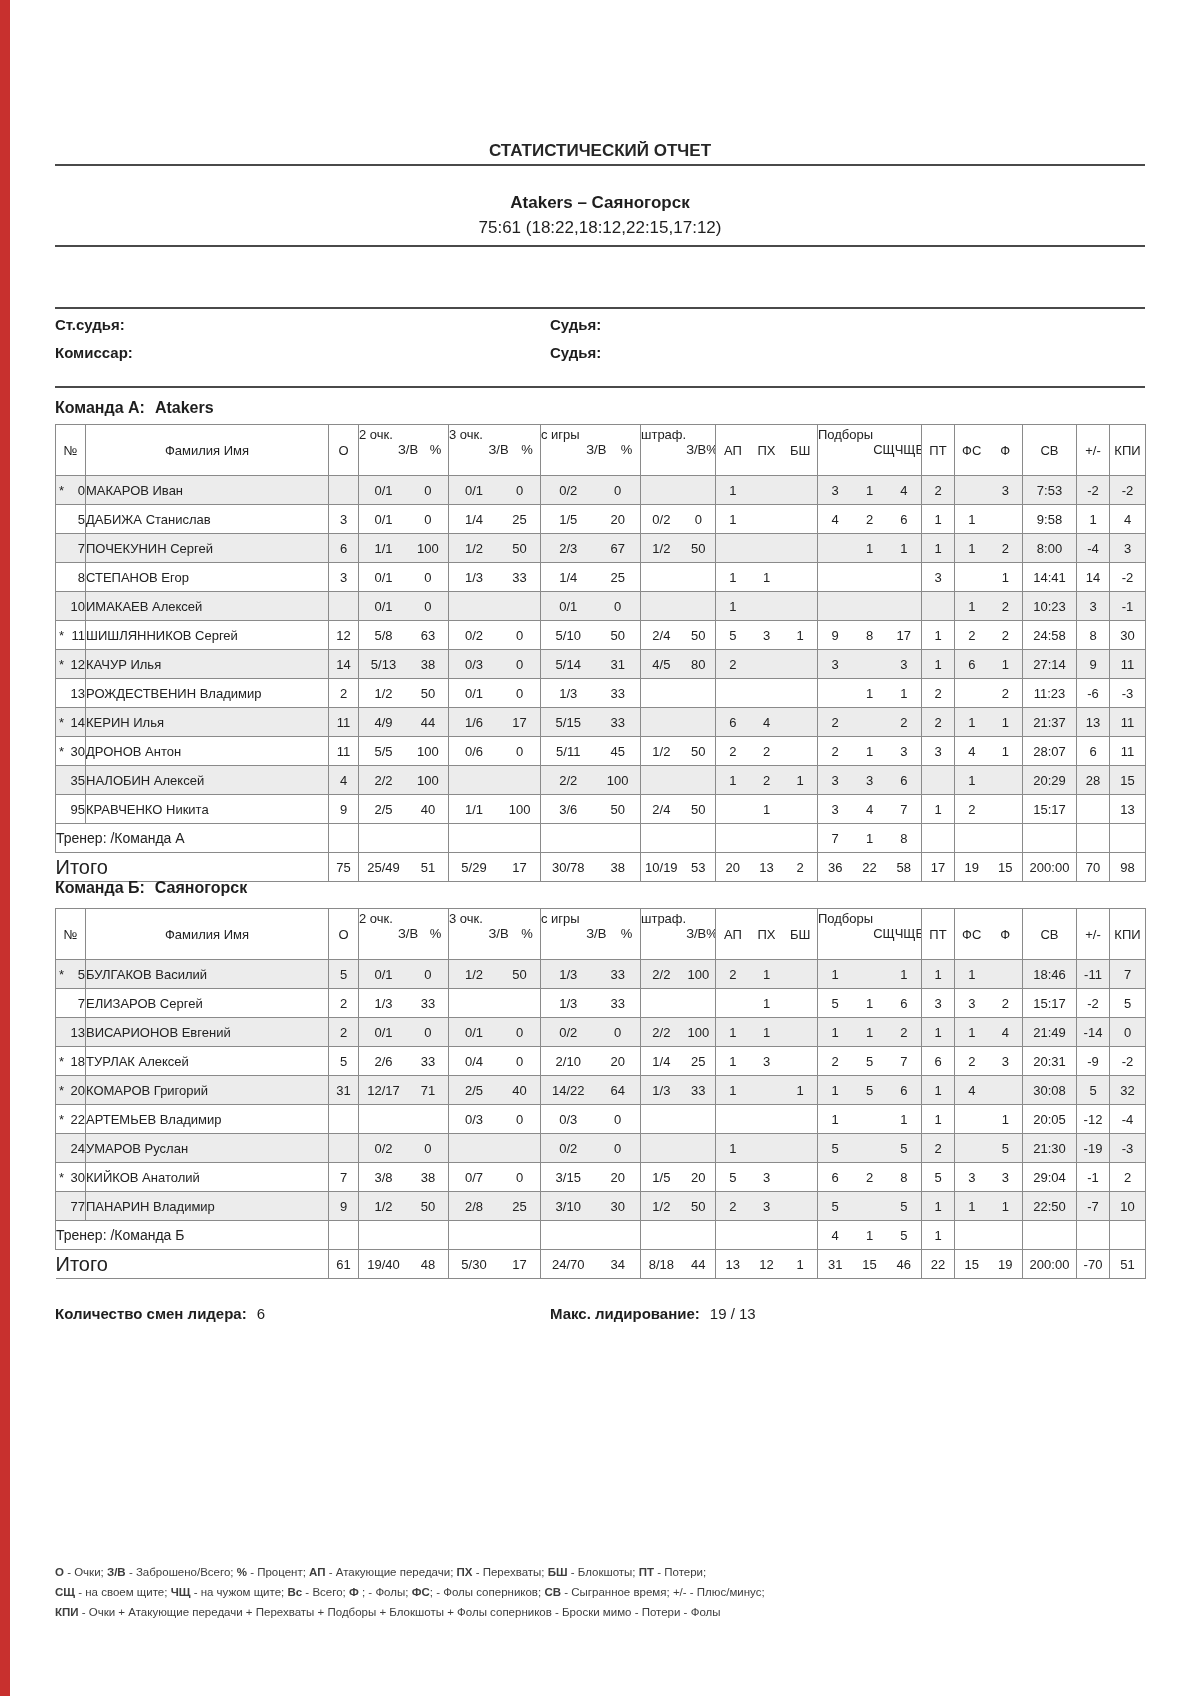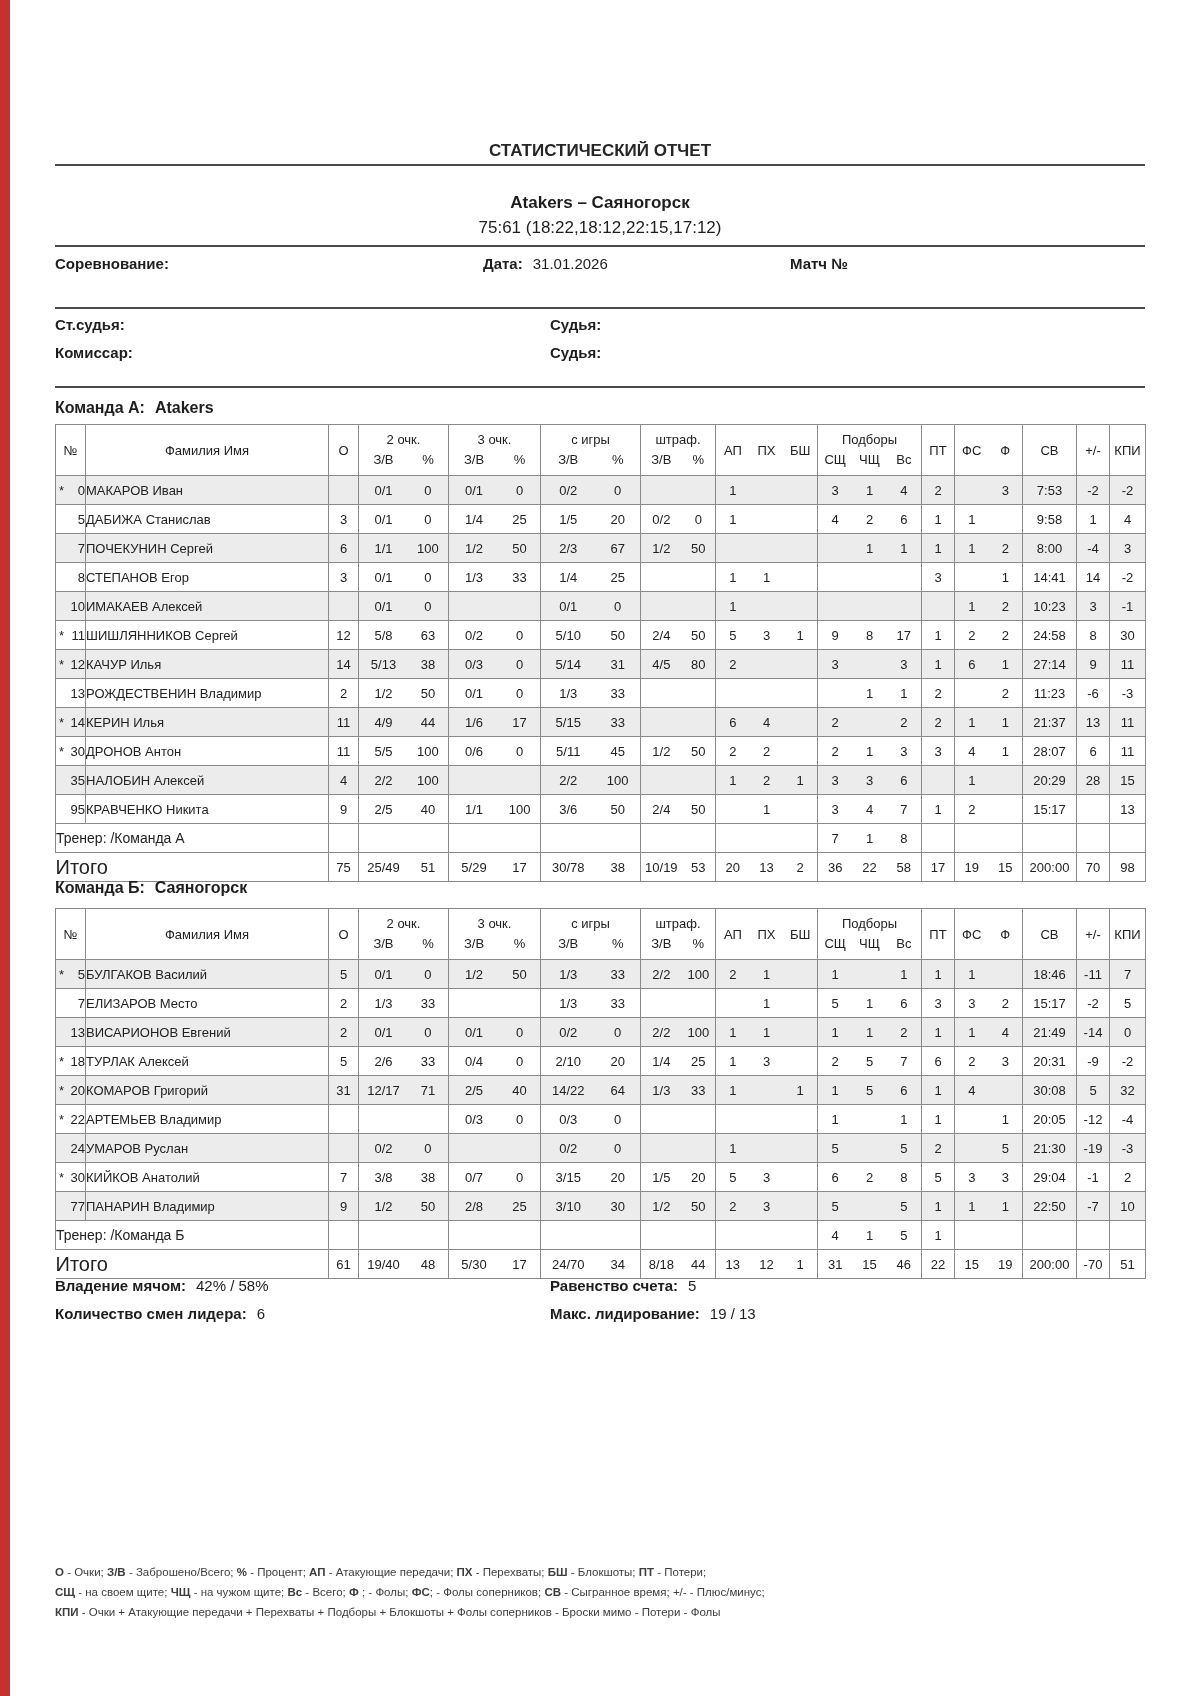--- a/index.html
+++ b/index.html
@@ -33,21 +33,21 @@
   .zv{flex:0 0 55%;text-align:center;}
   .pc{flex:1;text-align:center;}
   .t3{flex:1;text-align:center;}
   .t2{flex:1;text-align:center;}
   .c-num{text-align:right;padding-right:5px;}
   .c-num .star{float:left;margin-left:3px;}
   .c-name{text-align:left;padding-left:4px;}
   .c-c{text-align:center;}
   .c-coach{text-align:left;padding-left:2px;font-size:14px;}
   .c-total{text-align:left;padding-right:8px;border-left:none !important;font-size:20px;}
-  .hgrp{display:flex;flex-direction:column;justify-content:center;height:100%;}
+  .hgrp{display:flex;justify-content:flex-start;height:100%;}
   .hgrp div{line-height:20px;text-align:center;}
 
   .sumrow{position:absolute;left:0;width:1200px;height:22px;font-size:15px;}
   .sumrow .lbl{font-weight:bold;}
   .sumrow .val{font-weight:normal;margin-left:10px;}
   .legend{position:absolute;left:55px;top:1562px;width:1090px;font-size:11.5px;
           line-height:20px;color:#3d3d3d;}
   .footer{position:absolute;left:55px;top:1642px;width:980px;text-align:right;
           font-size:12.5px;color:#5a5a5a;}
   .footer span{margin-left:16px;}
@@ -58,25 +58,20 @@
 <div class="page">
   <div class="redbar" style="background: rgb(200, 48, 46);"></div>
 
   <div class="title">СТАТИСТИЧЕСКИЙ ОТЧЕТ</div>
   <div class="hline" style="top:164px"></div>
 
   <div class="match-title">Atakers  –  Саяногорск</div>
   <div class="score">75:61 (18:22,18:12,22:15,17:12)</div>
   <div class="hline" style="top:245px"></div>
 
-  <div class="inforow" style="top:255px">
-    <span class="pos-a lbl">Соревнование:</span>
-    <span class="pos-b"><span class="lbl">Дата:</span><span class="val">31.01.2026</span></span>
-    <span class="pos-c lbl">Матч №</span>
-  </div>
   <div class="hline" style="top:307px"></div>
   <div class="inforow" style="top:316px">
     <span class="pos-a lbl">Ст.судья:</span>
     <span class="pos-d lbl">Судья:</span>
   </div>
   <div class="inforow" style="top:344px">
     <span class="pos-a lbl">Комиссар:</span>
     <span class="pos-d lbl">Судья:</span>
   </div>
   <div class="hline" style="top:386px"></div>
@@ -1056,21 +1051,21 @@
               <span class="t2">1</span>
               <span class="t2"></span>
             </div>
           </td>
           <td class="c-c">18:46</td>
           <td class="c-c">-11</td>
           <td class="c-c">7</td>
         </tr>
         <tr>
           <td class="c-num"><span class="star"></span>7</td>
-          <td class="c-name">ЕЛИЗАРОВ Место</td>
+          <td class="c-name">ЕЛИЗАРОВ Сергей</td>
           <td class="c-c">2</td>
           <td class="cg">
             <div class="cw">
               <span class="zv">1/3</span>
               <span class="pc">33</span>
             </div>
           </td>
           <td class="cg">
             <div class="cw">
               <span class="zv"></span>
@@ -1585,24 +1580,20 @@
               <span class="t2">19</span>
             </div>
           </td>
           <td class="c-c">200:00</td>
           <td class="c-c">-70</td>
           <td class="c-c">51</td>
         </tr>
       </tbody>
   </table>
 
-  <div class="sumrow" style="top:1277px">
-    <span class="pos-a"><span class="lbl">Владение мячом:</span><span class="val">42% / 58%</span></span>
-    <span class="pos-d"><span class="lbl">Равенство счета:</span><span class="val">5</span></span>
-  </div>
   <div class="sumrow" style="top:1305px">
     <span class="pos-a"><span class="lbl">Количество смен лидера:</span><span class="val">6</span></span>
     <span class="pos-d"><span class="lbl">Макс. лидирование:</span><span class="val">19 / 13</span></span>
   </div>
 
   <div class="legend">
     <div><span></span><span style="font-weight: bold;">О</span><span> - Очки; </span><span style="font-weight: bold;">З/В</span><span> - Заброшено/Всего; </span><span style="font-weight: bold;">%</span><span> - Процент; </span><span style="font-weight: bold;">АП</span><span> - Атакующие передачи; </span><span style="font-weight: bold;">ПХ</span><span> - Перехваты; </span><span style="font-weight: bold;">БШ</span><span> - Блокшоты; </span><span style="font-weight: bold;">ПТ</span><span> - Потери;</span></div>
     <div><span></span><span style="font-weight: bold;">СЩ</span><span> - на своем щите; </span><span style="font-weight: bold;">ЧЩ</span><span> - на чужом щите; </span><span style="font-weight: bold;">Вс</span><span> - Всего; </span><span style="font-weight: bold;">Ф</span><span> ; - Фолы; </span><span style="font-weight: bold;">ФС</span><span>; - Фолы соперников; </span><span style="font-weight: bold;">СВ</span><span> - Сыгранное время; +/- - Плюс/минус;</span></div>
     <div><span></span><span style="font-weight: bold;">КПИ</span><span> - Очки + Атакующие передачи + Перехваты + Подборы + Блокшоты + Фолы соперников - Броски мимо - Потери - Фолы</span></div>
   </div>

